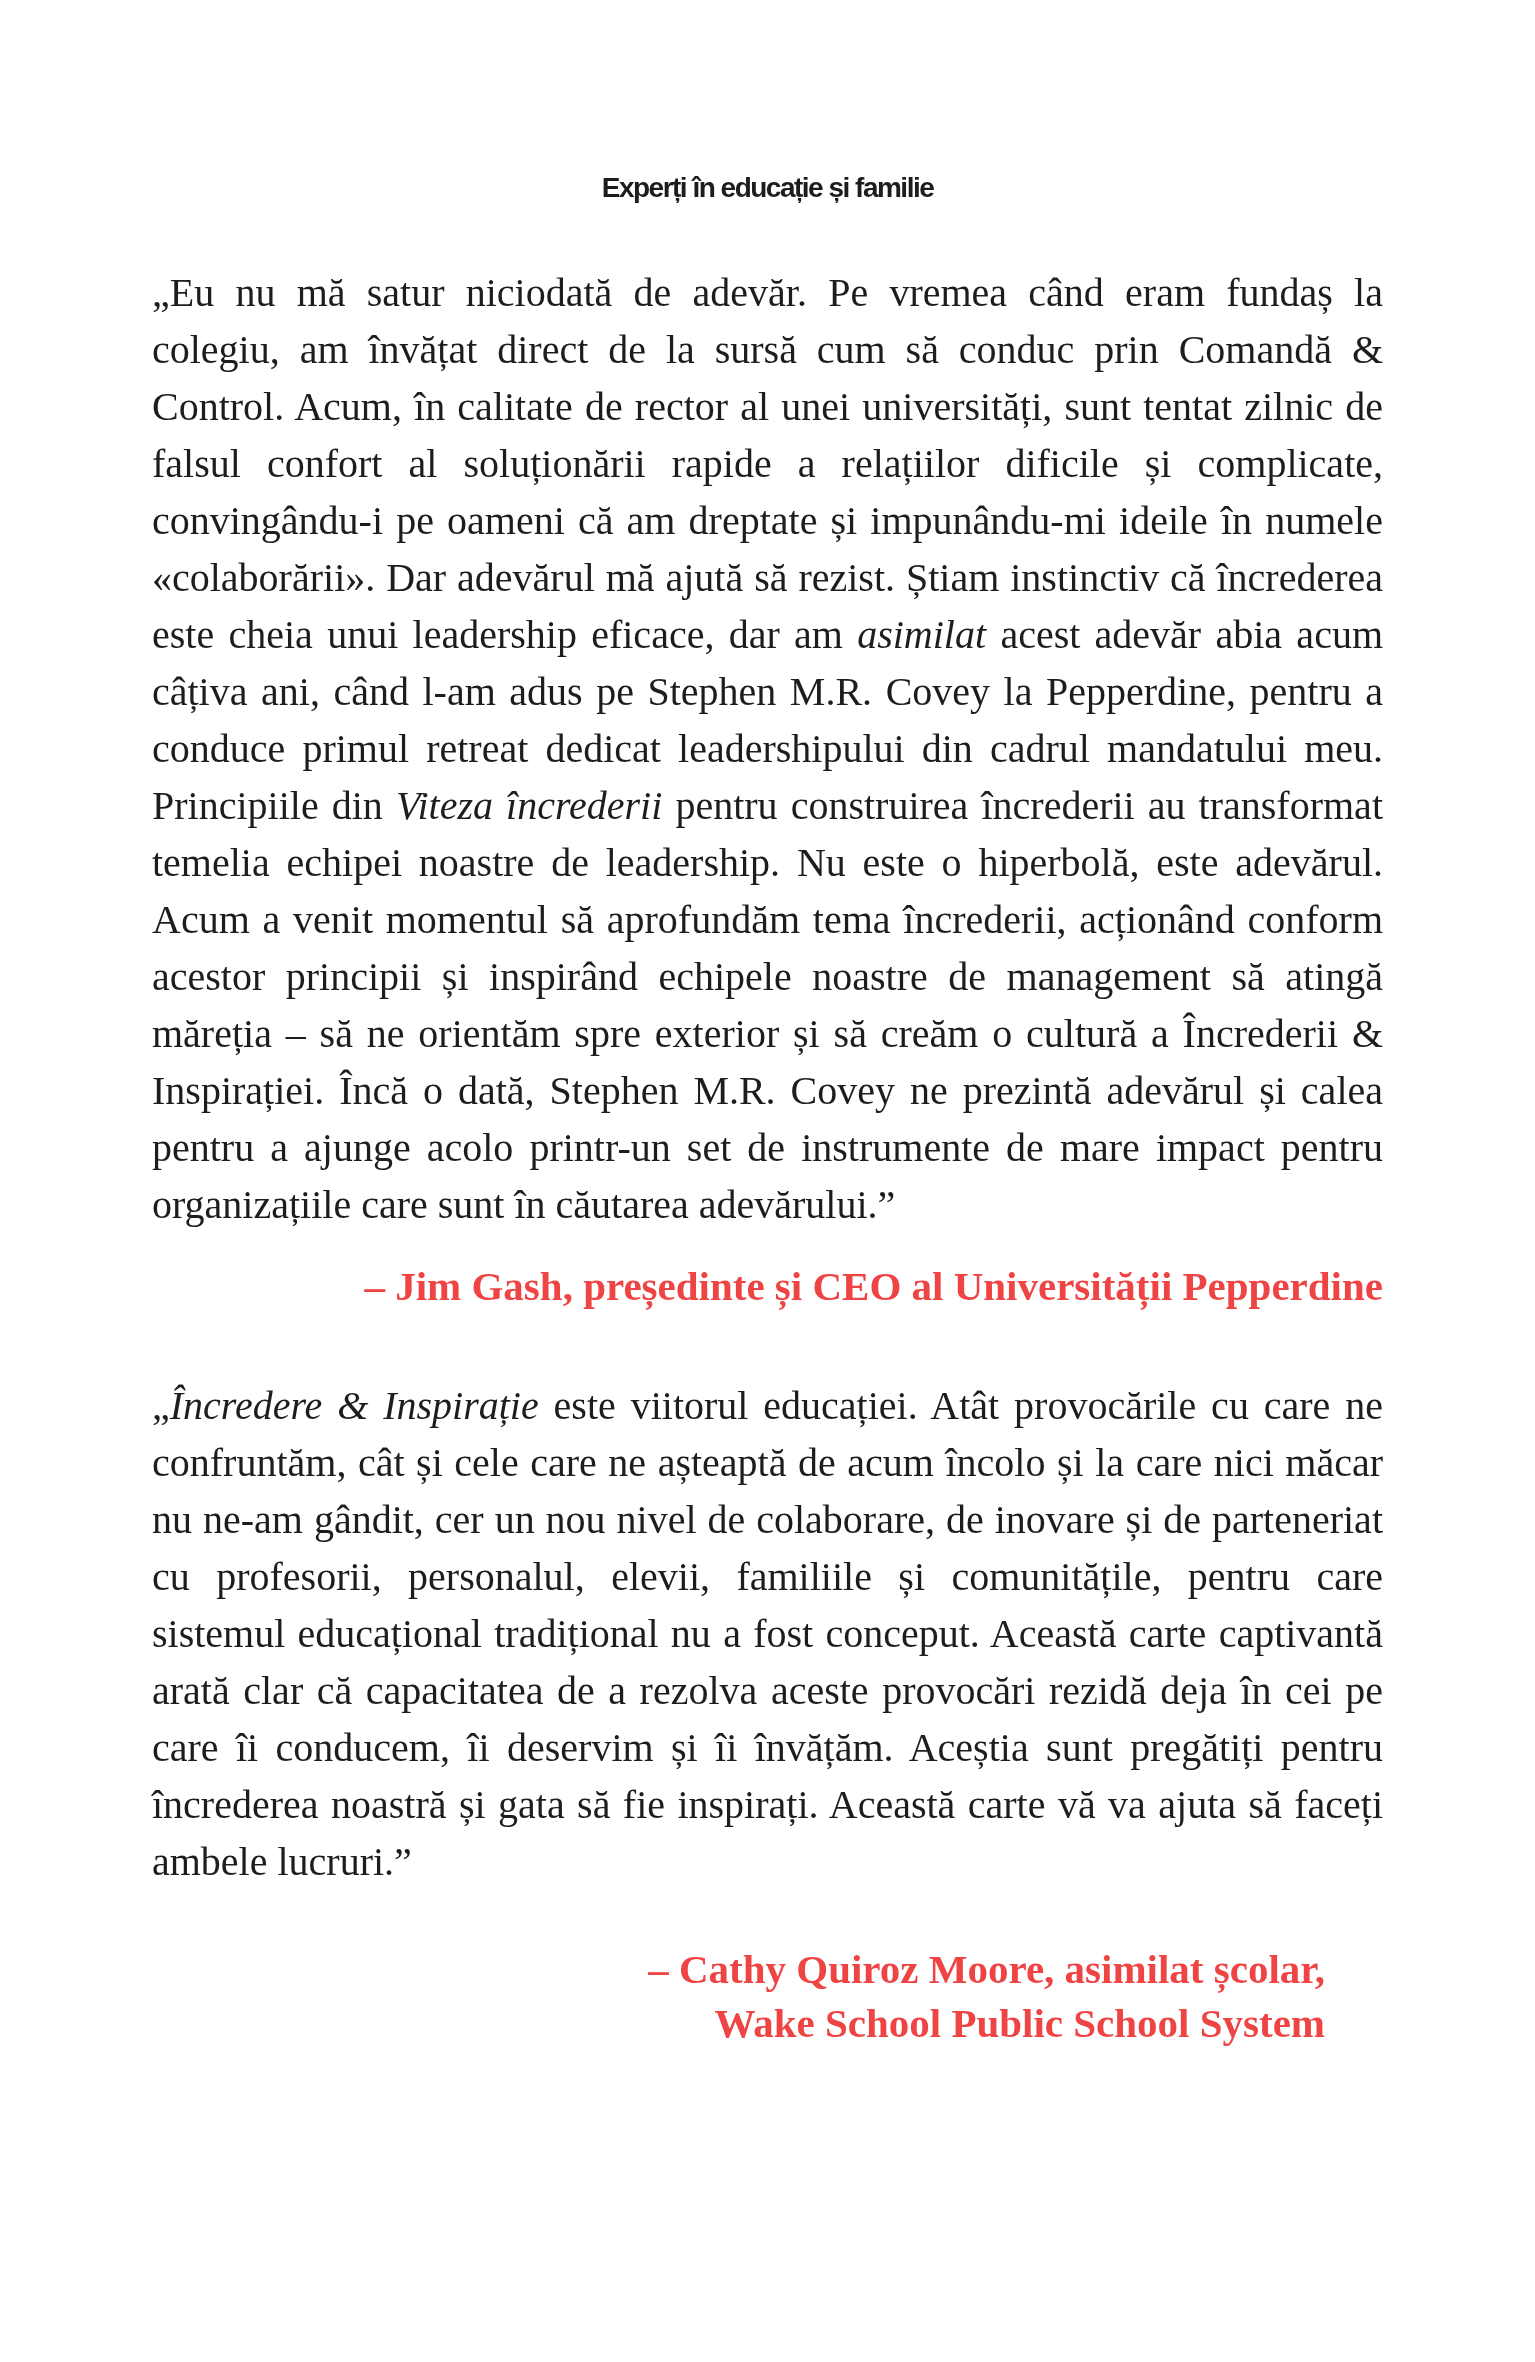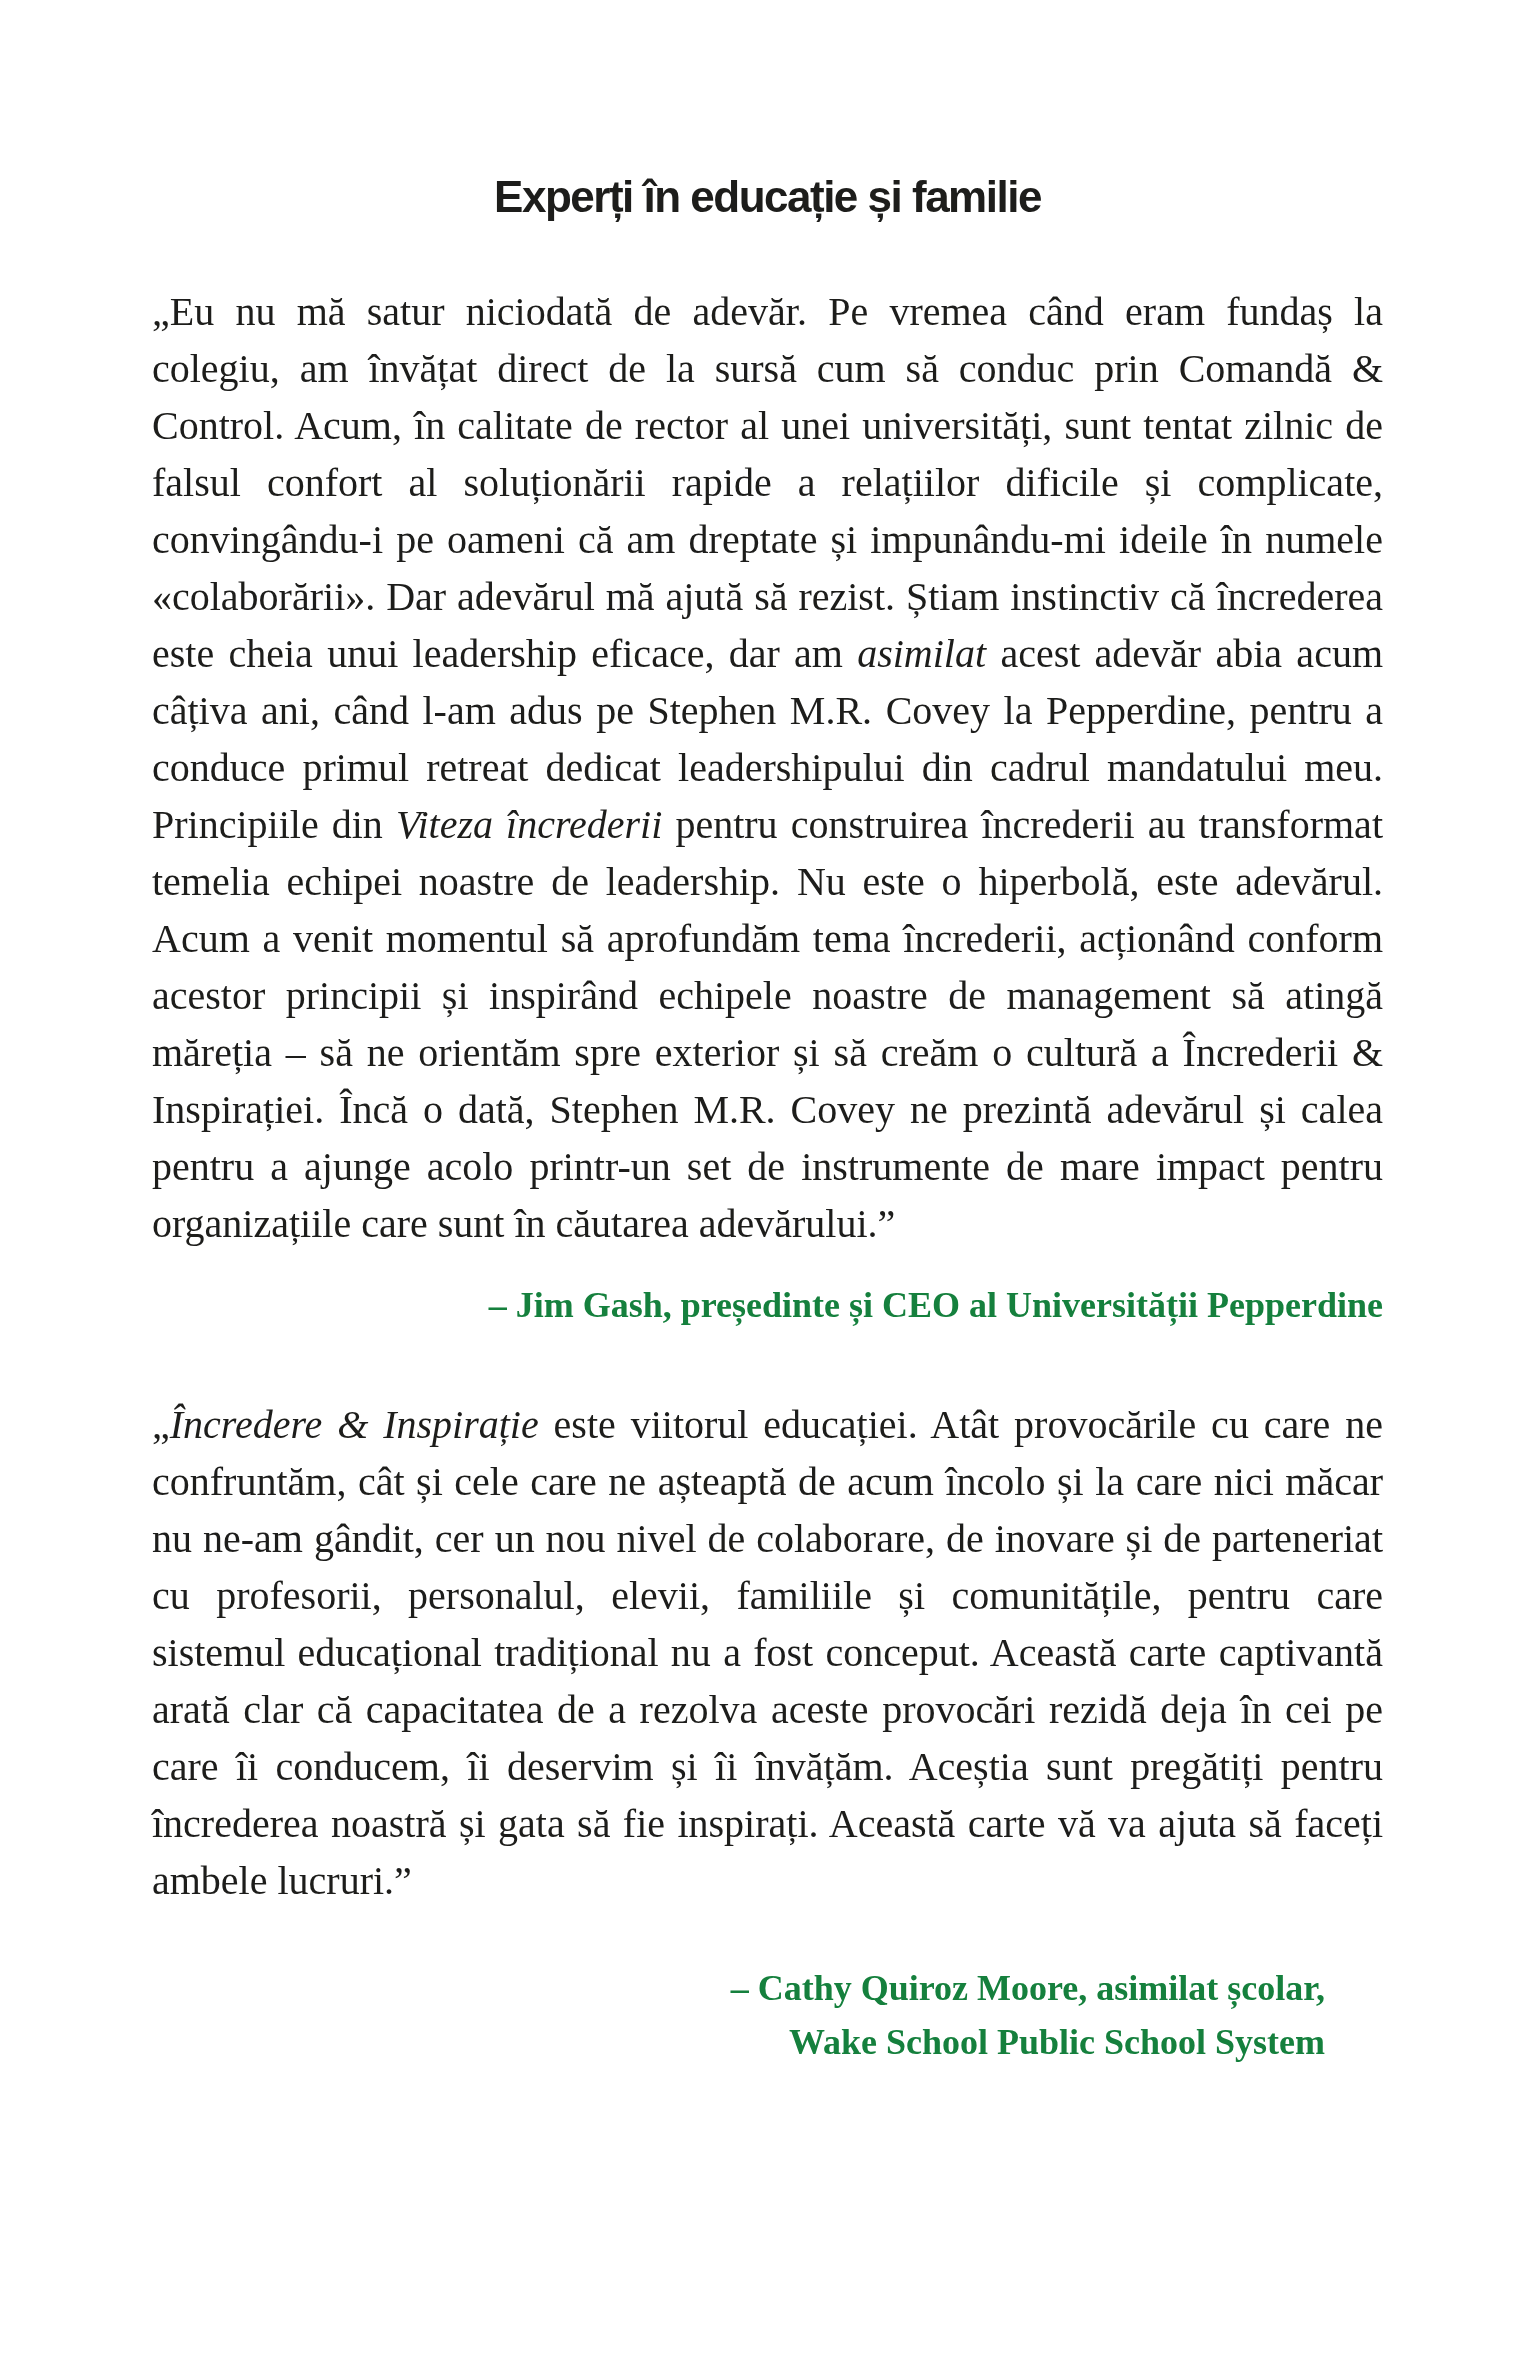--- a/index.html
+++ b/index.html
@@ -15,44 +15,44 @@
     width: 1535px;
     height: 2362px;
     padding: 172px 152px 0 152px;
     background: #ffffff;
     overflow: hidden;
   }
   .heading {
     margin: 0;
     font-family: "Liberation Sans", sans-serif;
     font-weight: 700;
-    font-size: 44px;
+    font-size: 28px;
     line-height: 1.15;
     letter-spacing: -1.5px;
     text-align: center;
     color: #1d1d1b;
   }
   .body-text {
     margin: 60px 0 0 0;
     font-family: "Liberation Serif", serif;
     font-size: 40px;
     line-height: 57px;
     text-align: justify;
     color: #1d1d1b;
   }
   .body-text em { font-style: italic; }
   .quote-2 .body-text { margin-top: 64px; }
   .attribution {
     margin: 26px 0 0 0;
     font-family: "Liberation Serif", serif;
     font-weight: 700;
-    font-size: 36px;
+    font-size: 41px;
     line-height: 54px;
     text-align: right;
-    color: #15803d;
+    color: #ef4444;
   }
   .attribution--indent {
     margin-top: 52px;
     padding-right: 58px;
   }
   .attribution .attr-line { display: block; }
 </style>
 </head>
 <body>
 

